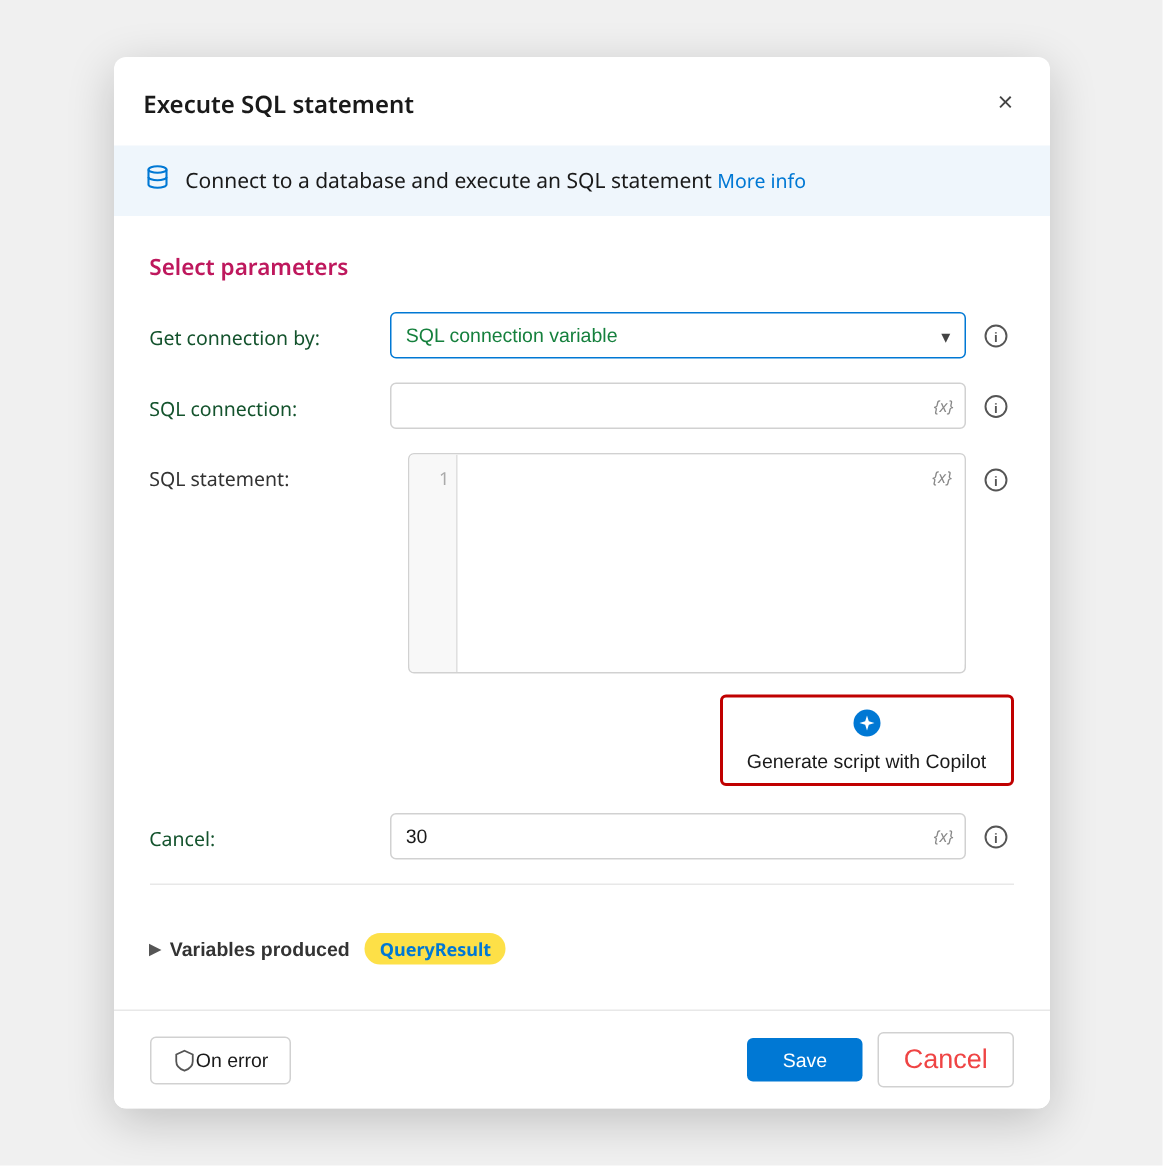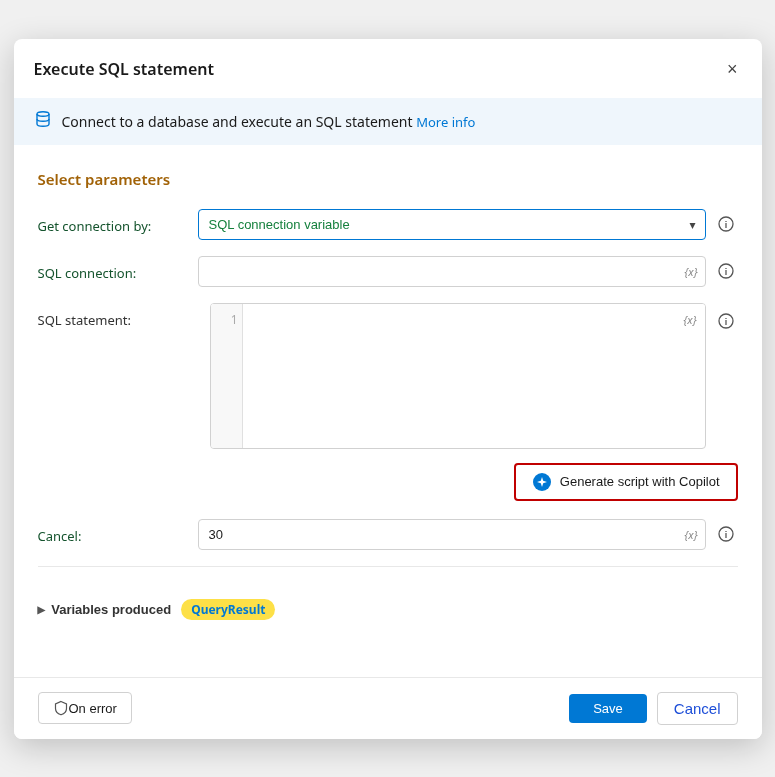--- a/index.html
+++ b/index.html
@@ -16,21 +16,21 @@
       min-height: 100vh;
       font-family: 'Segoe UI', system-ui, -apple-system, sans-serif;
       font-size: 14px;
       color: #1a1a1a;
     }
 
     .dialog {
       background: #ffffff;
       border-radius: 8px;
       box-shadow: 0 8px 32px rgba(0,0,0,0.2);
-      width: 748px;
+      width: 624px;
       min-height: 700px;
       display: flex;
       flex-direction: column;
       overflow: hidden;
     }
 
     .dialog-header {
       display: flex;
       align-items: center;
       justify-content: space-between;
@@ -85,21 +85,21 @@
       flex: 1;
       display: flex;
       flex-direction: column;
       gap: 0;
     }
 
     .section-title {
       font-size: 15px;
       font-weight: 600;
       margin-bottom: 20px;
-      color: #a16207;
+      color: #be185d;
     }
 
     .form-group {
       display: flex;
       align-items: flex-start;
       margin-bottom: 16px;
       gap: 0;
     }
 
     .form-label {
@@ -269,20 +269,21 @@
       align-items: center;
       gap: 8px;
       padding: 7px 16px;
       border: 2px solid #c00000;
       border-radius: 4px;
       background: #fff;
       color: #1a1a1a;
       font-size: 13px;
       cursor: pointer;
       font-weight: 500;
+      flex-direction: column;
     }
 
     .copilot-icon {
       width: 20px;
       height: 20px;
       flex-shrink: 0;
     }
 
     .variables-section {
       display: flex;
@@ -358,24 +359,24 @@
       border: none;
       border-radius: 4px;
       font-size: 13px;
       font-weight: 500;
       cursor: pointer;
     }
 
     .cancel-btn {
       padding: 7px 16px;
       background: #fff;
-      color: #1d4ed8;
+      color: #ef4444;
       border: 1.5px solid #d1d1d1;
       border-radius: 4px;
-      font-size: 15px;
+      font-size: 18px;
       cursor: pointer;
     }
 
     .divider-line {
       height: 1px;
       background: #e8e8e8;
       margin: 0 0 16px 0;
     }
   </style>
 </head>

